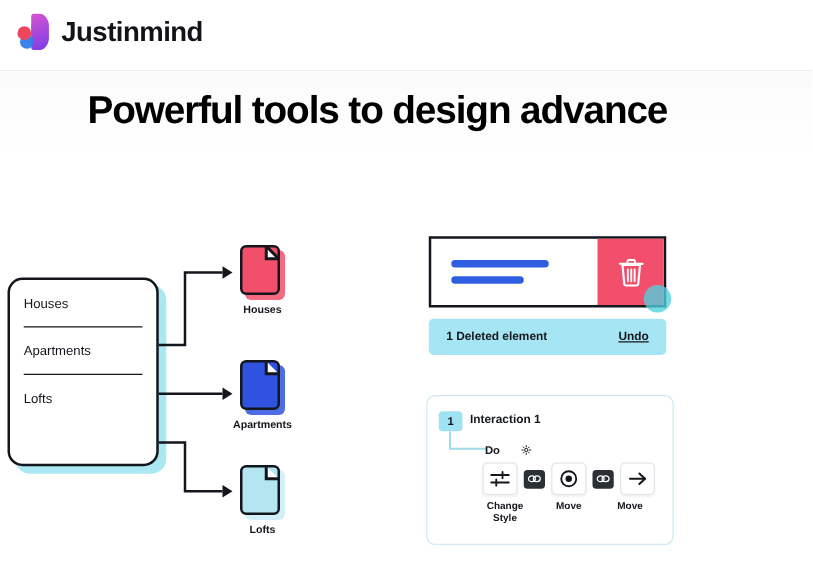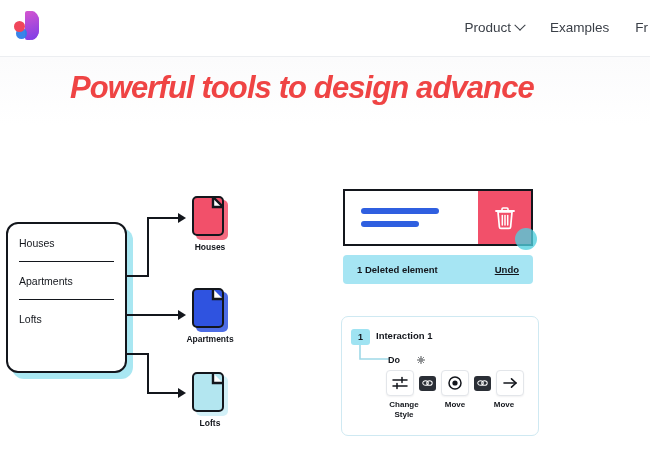--- a/index.html
+++ b/index.html
@@ -48,22 +48,22 @@
 
   .header-rule { position:absolute; top:56px; left:0; width:650px; height:1px; background:#eceef1; }
 
   
   .hero-band {
     position:absolute; top:57px; left:0; width:650px; height:68px;
     background: linear-gradient(180deg,#fbfbfc 0%, #ffffff 100%);
   }
   .headline {
     position:absolute; top:70px; left:70px;
-    font-size:31px; font-weight:700; color:#ef4444;
-    letter-spacing:-0.9px; white-space:nowrap;font-style:italic;
+    font-size:31px; font-weight:700; color:#000000;
+    letter-spacing:-0.9px; white-space:nowrap;
   }
 
   
   .dropdown-shadow {
     position:absolute; left:12px; top:228px; width:121px; height:151px;
     background:#a9e7f2; border-radius:12px;
   }
   .dropdown {
     position:absolute; left:6px; top:222px; width:121px; height:151px;
     background:#ffffff; border:2px solid #13161c; border-radius:12px;
@@ -168,34 +168,23 @@
 
 <div id="page">
 
   <div class="header">
     <div class="logo-wrap">
       <div class="logo-mark">
         <div class="logo-leaf"></div>
         <div class="logo-dot-blue"></div>
         <div class="logo-dot-red"></div>
       </div>
-    </div>
-
-    <div class="nav">
-      <div class="nav-item">
-        <span>Product</span>
-        <span class="chev"></span>
-      </div>
-      <div class="nav-item">
-        <span>Examples</span>
-      </div>
-      <div class="nav-item">
-        <span>Fr</span>
-      </div>
-    </div>
+      <div class="logo-text">Justinmind</div>
+    </div>
+
   </div>
   <div class="header-rule"></div>
 
   <div class="hero-band"></div>
   <div class="headline">Powerful tools to design advance</div>
 
   <div class="dropdown-shadow"></div>
   <div class="dropdown">
     <div class="dd-item sep">
       <span>Houses</span>

